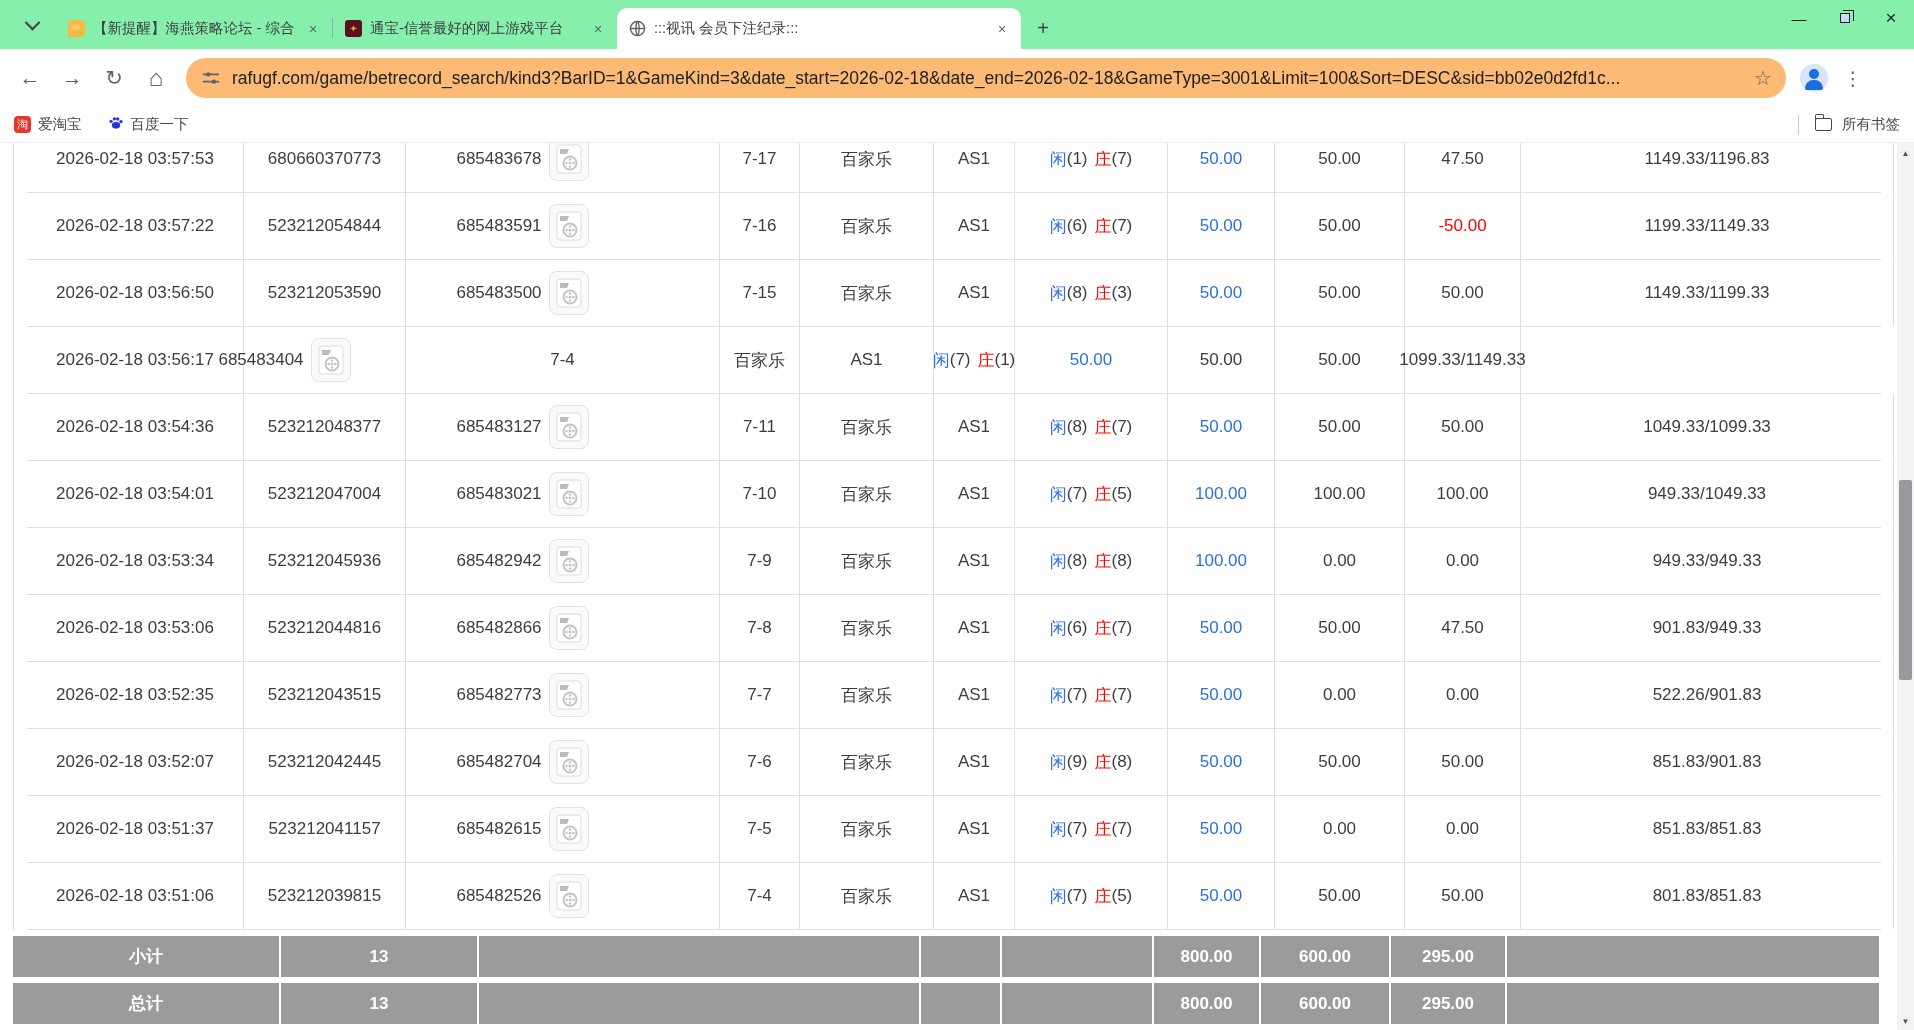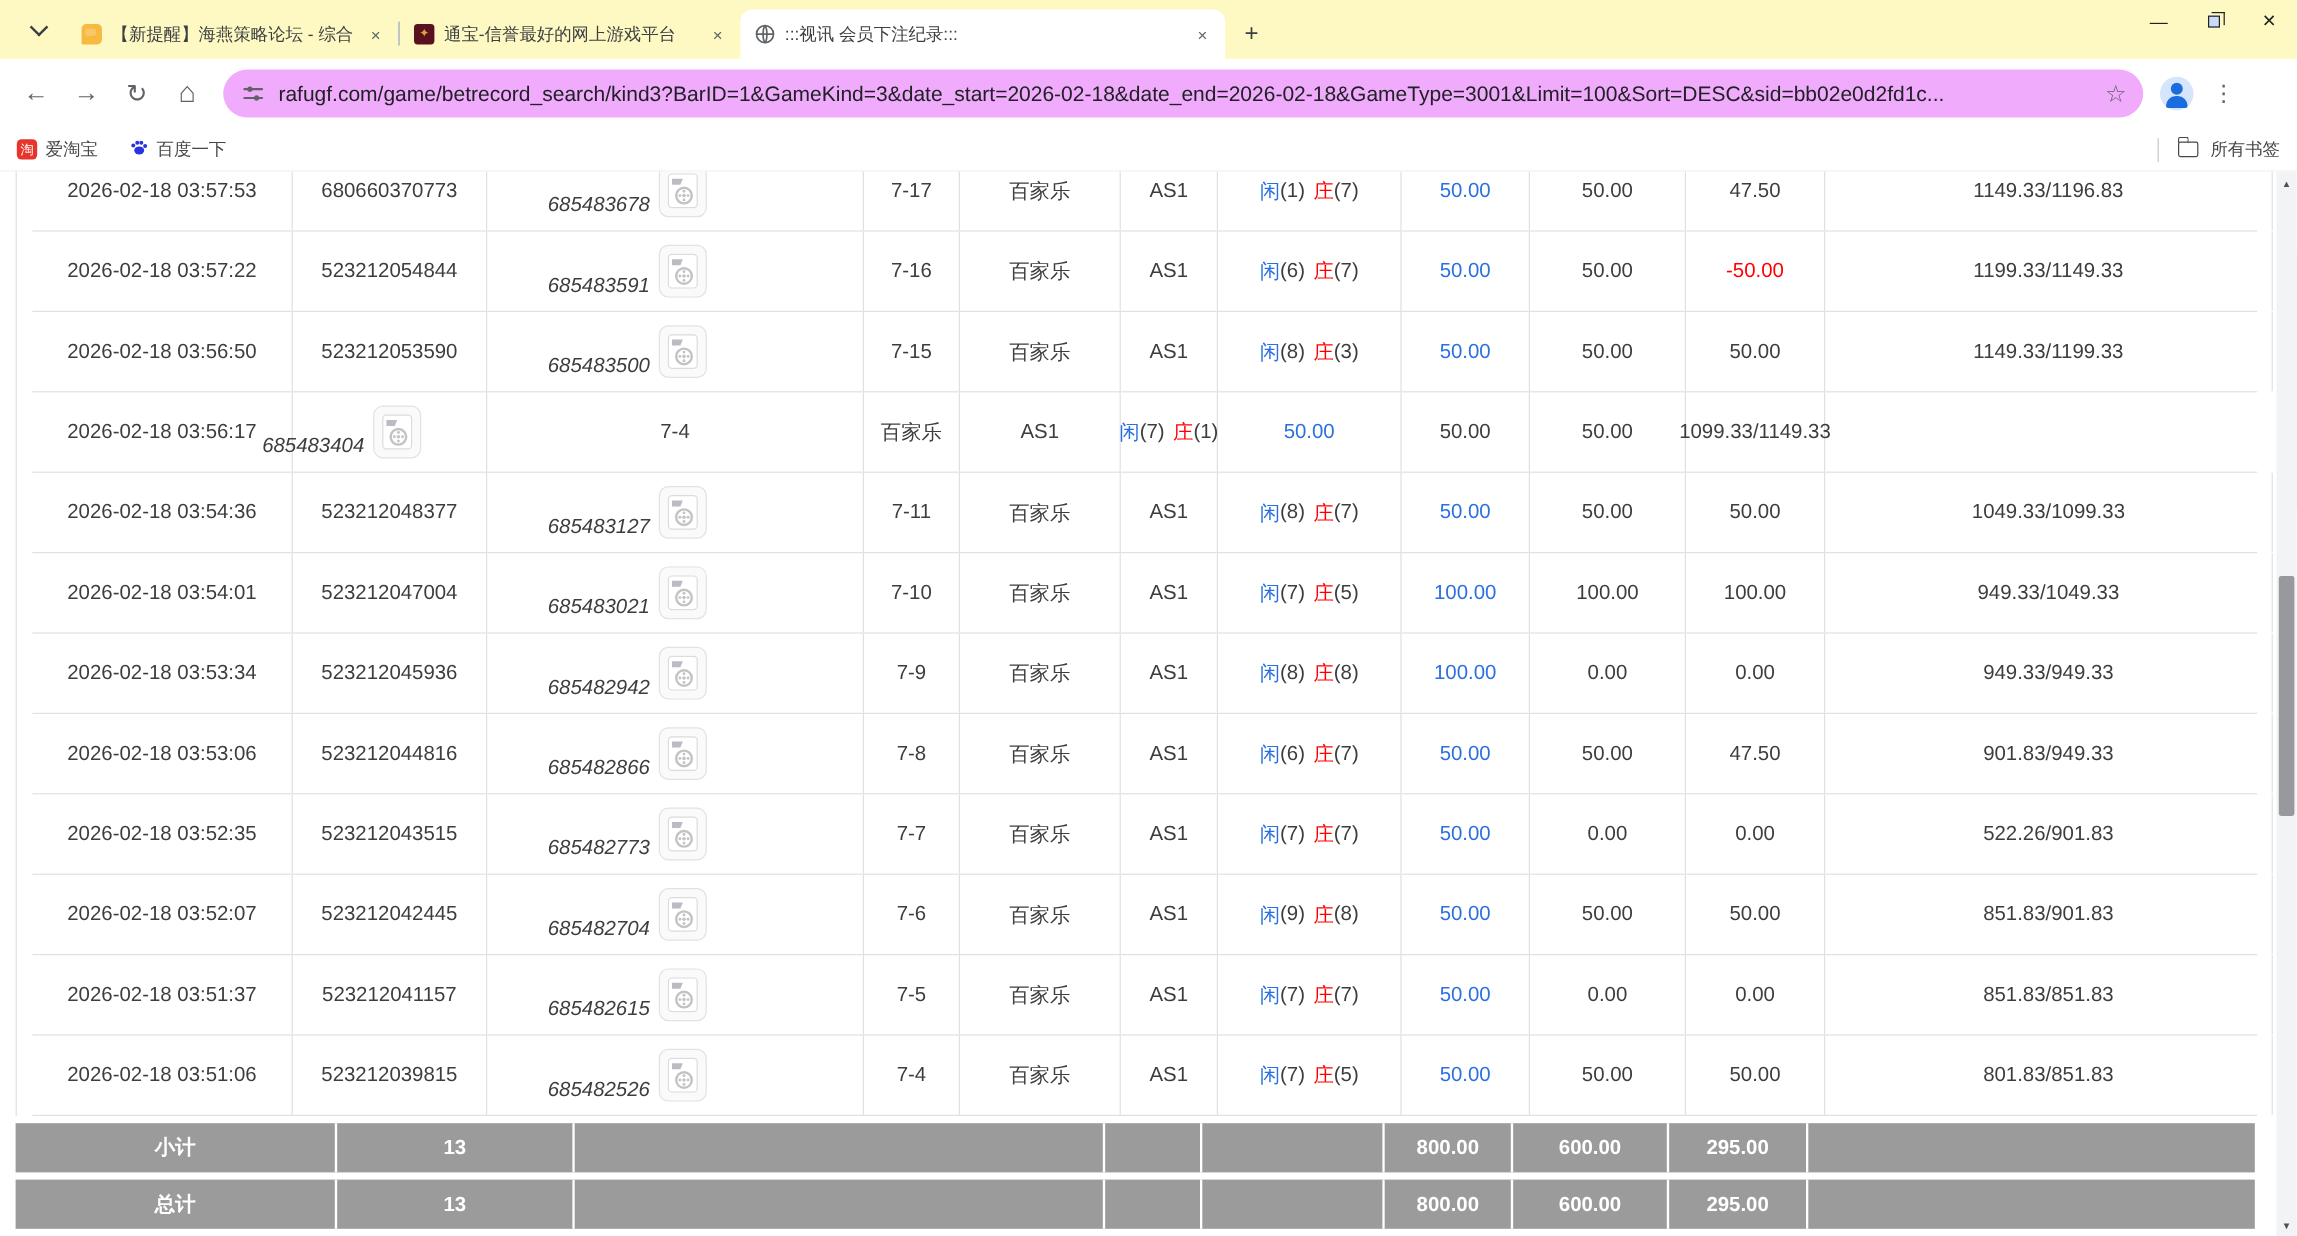--- a/index.html
+++ b/index.html
@@ -1,20 +1,20 @@
 <!DOCTYPE html>
 <html><head>
 <meta charset="utf-8">
 <style>
   * { box-sizing: border-box; margin: 0; padding: 0; }
   html,body { width:1914px; height:1030px; overflow:hidden; background:#fff;
     font-family:"Liberation Sans","DejaVu Sans",sans-serif; }
 
   
-  .titlebar { height:49px; background:#fef9c3; display:flex; align-items:flex-end; position:relative; }
+  .titlebar { height:49px; background:#86efac; display:flex; align-items:flex-end; position:relative; }
   .tabsearch { width:40px; height:40px; margin:0 4px 4px 12px; display:flex; align-items:center; justify-content:center; border-radius:50%; cursor:pointer; }
   .chev { width:11px; height:11px; border-right:2px solid #3c4043; border-bottom:2px solid #3c4043; transform:rotate(45deg) translate(-2px,-2px); }
   .tab { height:41px; display:flex; align-items:center; padding:0 10px 0 12px; font-size:14.5px; color:#3c4043; position:relative; cursor:pointer; }
   .tab .tab-title { flex:1; white-space:nowrap; overflow:hidden; margin:0 8px; }
   .tab.t1 { width:276px; }
   .tab.t2 { width:284px; }
   .tab.active { width:404px; background:#fff; border-radius:10px 10px 0 0; }
   .tab-close { width:18px; height:18px; line-height:18px; text-align:center; border-radius:50%; color:#5f6368; font-size:14px; flex:none; cursor:pointer; }
   .tabsep { width:1px; height:20px; background:#93a4c9; margin-bottom:11px; }
   .favicon { width:17px; height:17px; flex:none; position:relative; }
@@ -24,21 +24,21 @@
   .newtab { width:28px; height:28px; margin:0 0 7px 8px; font-size:20px; color:#3c4043; display:flex; align-items:center; justify-content:center; border-radius:50%; cursor:pointer; }
   .wincontrols { position:absolute; right:0; top:0; height:36px; display:flex; }
   .wc { width:46px; height:36px; display:flex; align-items:center; justify-content:center; font-size:15px; color:#202124; cursor:pointer; }
   .restore-sq { width:10px; height:10px; border:1.3px solid #202124; position:relative; background:#ccdbf6; }
   .restore-sq::before { content:""; position:absolute; left:2px; top:-4px; width:10px; height:10px; border:1.3px solid #202124; border-left:none; border-bottom:none; }
 
   
   .toolbar { height:58px; background:#fff; display:flex; align-items:center; padding:0 12px; }
   .navbtn { width:36px; height:36px; border-radius:50%; display:flex; align-items:center; justify-content:center; font-size:21px; color:#5f6368; margin-right:6px; cursor:pointer; flex:none; }
   .navbtn.home { font-size:24px; }
-  .omnibox { flex:none; width:1600px; height:40px; background:#f0abfc; border-radius:20px; display:flex; align-items:center; padding:0 14px; margin:0 6px; cursor:text; }
+  .omnibox { flex:none; width:1600px; height:40px; background:#fdba74; border-radius:20px; display:flex; align-items:center; padding:0 14px; margin:0 6px; cursor:text; }
   .siteinfo { width:22px; height:22px; flex:none; margin-right:10px; }
   .url { flex:1; font-size:17.5px; color:#202124; white-space:nowrap; overflow:hidden; }
   .star { flex:none; font-size:20px; color:#5f6368; margin-left:10px; cursor:pointer; }
   .avatar { width:28px; height:28px; border-radius:50%; background:#d7e5fc; position:relative; margin:0 10px 0 8px; cursor:pointer; flex:none; }
   .avatar::before { content:""; position:absolute; left:9px; top:5px; width:10px; height:10px; border-radius:50%; background:#1a6dde; }
   .avatar::after { content:""; position:absolute; left:5px; top:16px; width:18px; height:10px; border-radius:9px 9px 2px 2px; background:#1a6dde; }
   .menu { font-size:19px; color:#5f6368; width:30px; text-align:center; cursor:pointer; }
 
   
   .bookmarksbar { height:36px; background:#fff; display:flex; align-items:center; padding:0 14px; border-bottom:1px solid #efefef; }
@@ -48,21 +48,21 @@
   .vsep { width:1px; height:20px; background:#c9c9c9; margin-right:6px; }
   .folder { width:17px; height:13px; border:1.6px solid #474747; border-radius:2px; position:relative; }
   .folder::before { content:""; position:absolute; left:-1px; top:-5px; width:7px; height:4px; border:1.6px solid #474747; border-bottom:none; border-radius:2px 2px 0 0; }
 
   
   .content { position:relative; height:887px; background:#fff; overflow:hidden; padding-left:13px; }
   .bet-table { width:1868px; margin-top:-17px; border-left:1px solid #e0e0e0;padding-left:13px; }
   .row { display:grid; grid-template-columns:217px 162px 314px 80px 134px 81px 153px 107px 130px 116px 373px; height:67px; border-bottom:1px solid #e0e0e0; }
   .c { display:flex; align-items:center; justify-content:center; border-right:1px solid #e0e0e0; font-size:17px; color:#3d3d3d; white-space:nowrap; }
   .c.round { gap:7px; }
-  .c.round .rid-wrap { transform:translateX(-40px); display:flex; align-items:flex-end; gap:7px;font-style:italic; }
+  .c.round .rid-wrap { transform:translateX(-40px); display:flex; align-items:center; gap:7px; }
   .vid { width:40px; height:44px; border:1px solid #e2e2e2; border-radius:8px; background:#fafafa; display:flex; align-items:center; justify-content:center; cursor:pointer; }
   .xian { color:#2b70e0; }
   .zhuang { color:#ff0000; margin-left:7px; }
   .betlink { color:#2b70e0; cursor:pointer; }
   .win.neg { color:#ff0000; }
 
   .foot { width:1868px; }
   .frow { display:grid; grid-template-columns:268px 198px 442px 81px 152px 107px 130px 116px 372px; height:41px; margin-top:6px; }
   .fc { background:#9b9b9b; border-right:2px solid #fff; color:#fff; font-size:17px; font-weight:bold; display:flex; align-items:center; justify-content:center; }
   .fc:last-child { border-right:none; }

